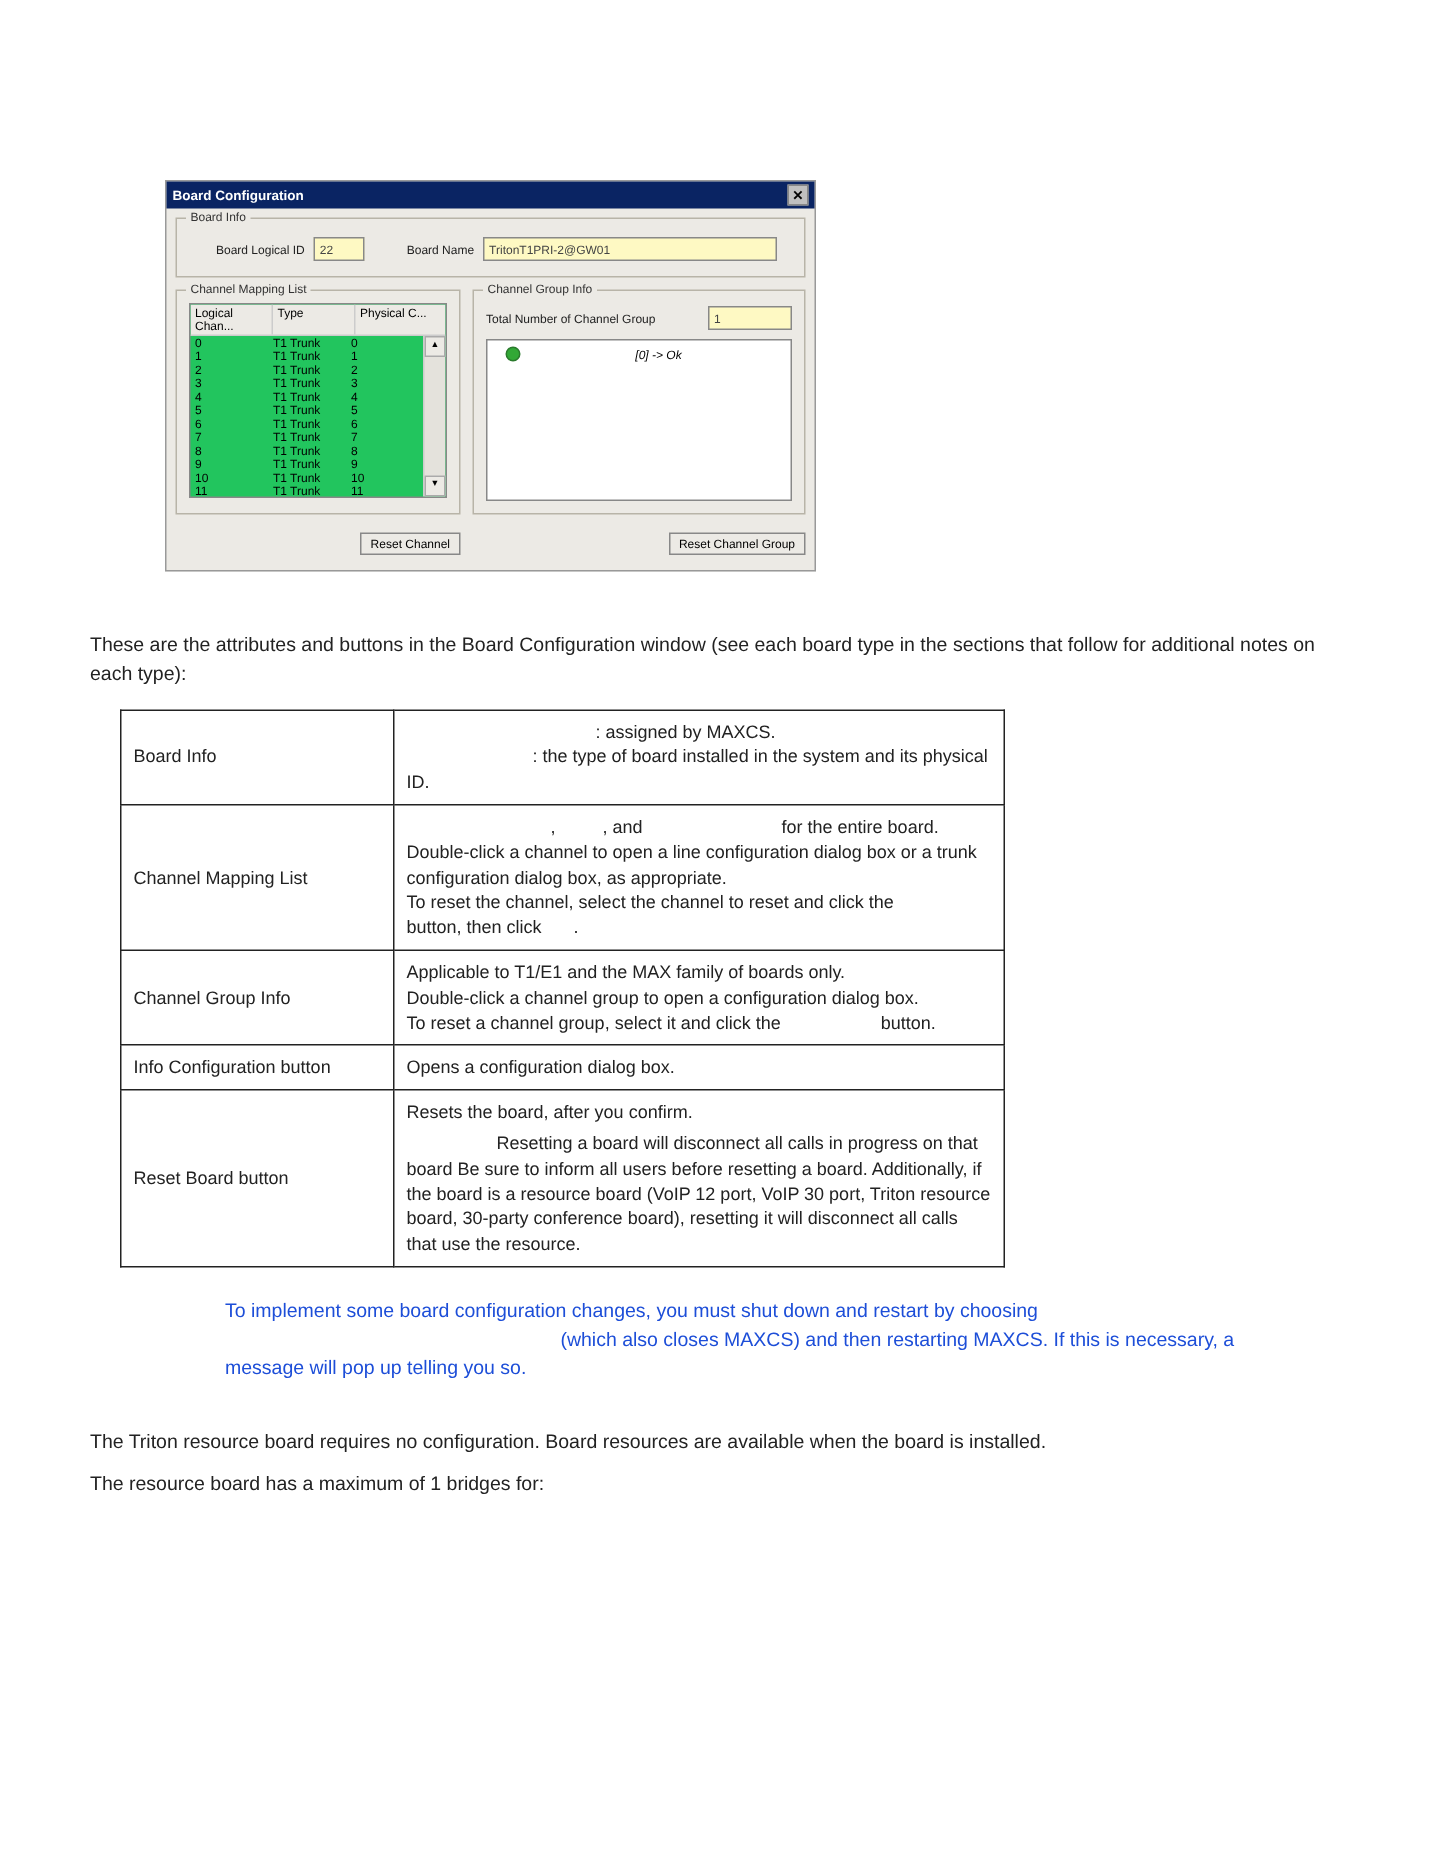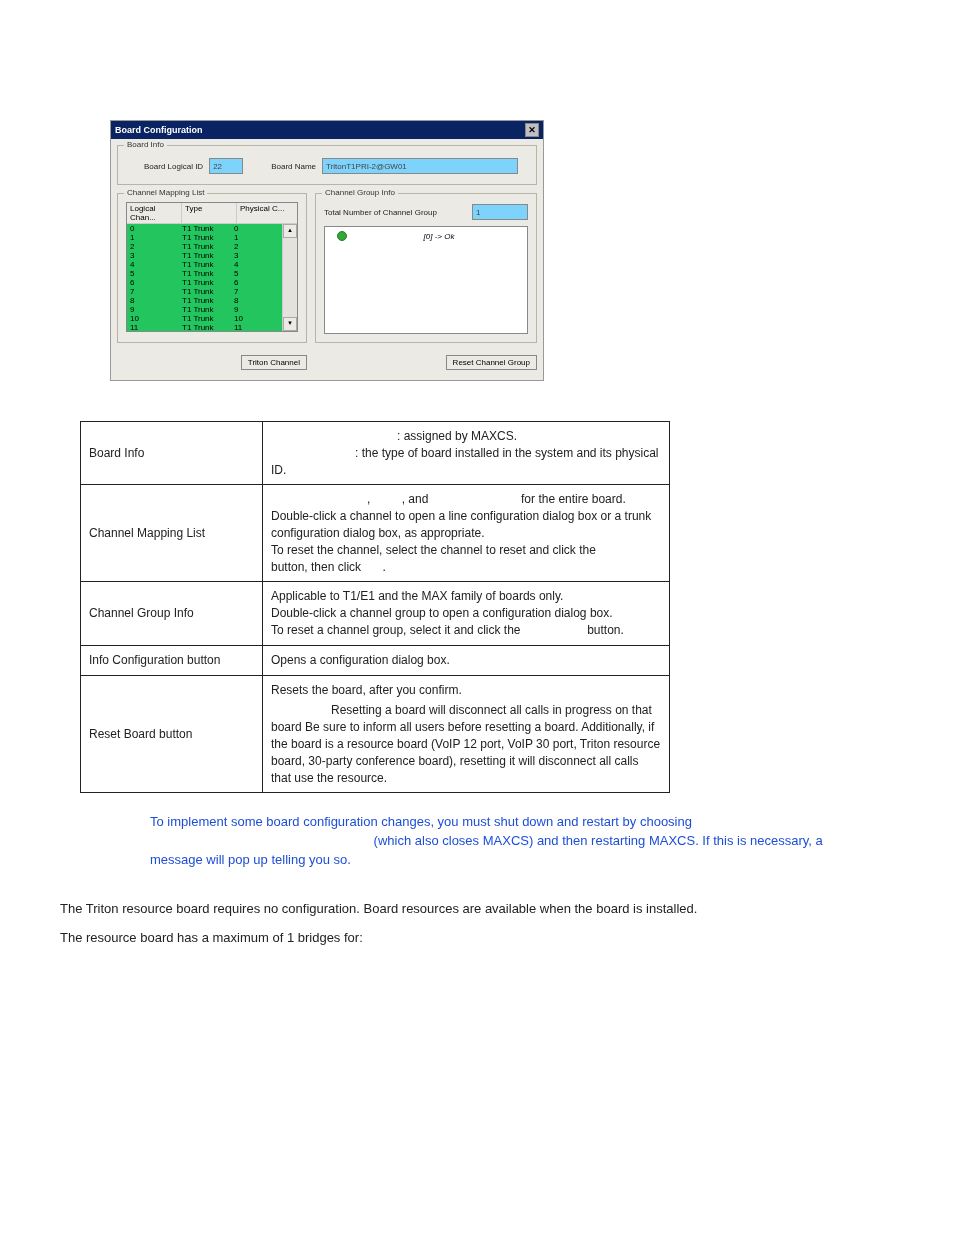--- a/index.html
+++ b/index.html
@@ -70,21 +70,21 @@
     display: flex;
     align-items: center;
     gap: 6px;
   }
   .field-label {
     font-size: 8px;
     color: #222;
   }
   .field-input {
     border: 1px solid #888;
-    background: #7dd3fc;
+    background: #fef9c3;
     font-size: 8px;
     padding: 1px 3px;
     height: 12px;
     box-sizing: content-box;
     color: #444;
     font-family: Tahoma, Arial, sans-serif;
   }
   .two-col {
     display: flex;
     gap: 8px;
@@ -316,21 +316,21 @@
                     </div>
                   <div class="scroll-col" style="position:absolute; right:0; top:0; bottom:0;">
                     <div class="scroll-btn">▴</div>
                     <div class="scroll-btn">▾</div>
                   </div>
                 </div>
               </div>
             </div>
           </div>
           <div class="panel-bottom">
-            <button class="btn-small">Triton Channel</button>
+            <button class="btn-small">Reset Channel</button>
           </div>
         </div>
 
         <div class="right-col">
           <div class="groupbox right-groupbox-content" style="flex:1;">
             <span class="legend">Channel Group Info</span>
             <div class="field-row" style="padding-top:2px;">
               <span class="field-label" style="flex:1;">Total Number of Channel Group</span>
               <input class="field-input" style="width: 48px;" readonly="" value="1">
             </div>
@@ -342,20 +342,21 @@
             </div>
           </div>
           <div class="panel-bottom">
             <button class="btn-small">Reset Channel Group</button>
           </div>
         </div>
       </div>
     </div>
   </div>
 
+  <p class="para">These are the attributes and buttons in the Board Configuration window (see each board type in the sections that follow for additional notes on each type):</p>
 
   <table class="doc-table">
     <tbody>
         <tr>
       <td class="rowlabel">Board Info</td>
       <td>
         <div style="text-align:left; padding-left:126px;"><span>: assigned by MAXCS.</span></div>
         <div><span style="visibility:hidden;">xxxxxxxxxxxxxx</span><span>: the type of board installed in the system and its physical ID.</span></div>
       </td>
     </tr>

